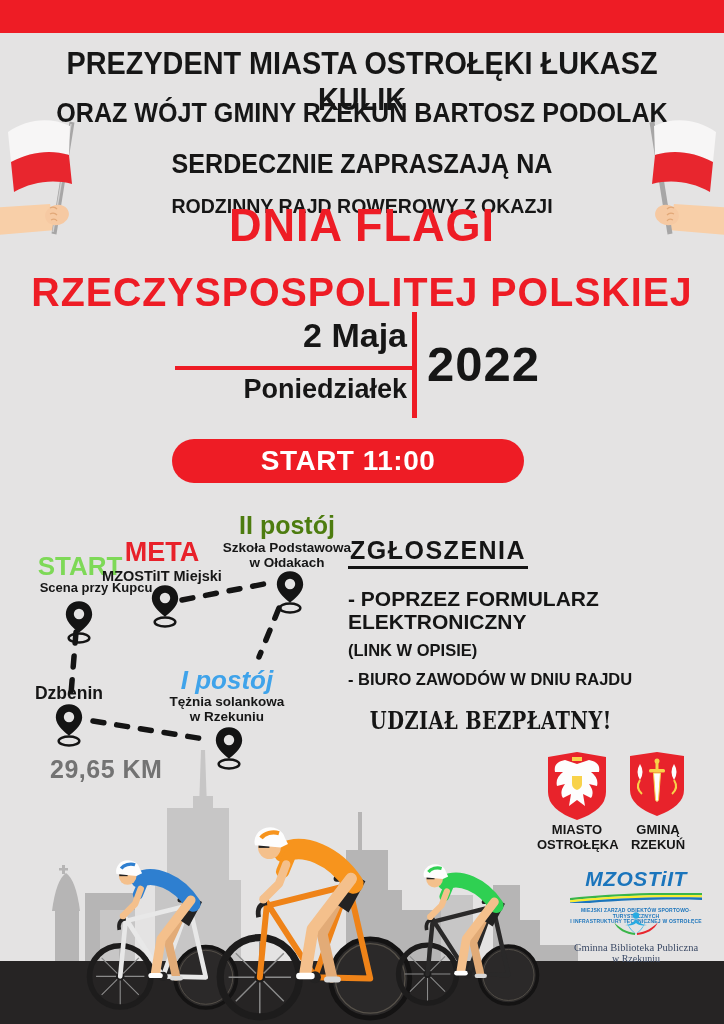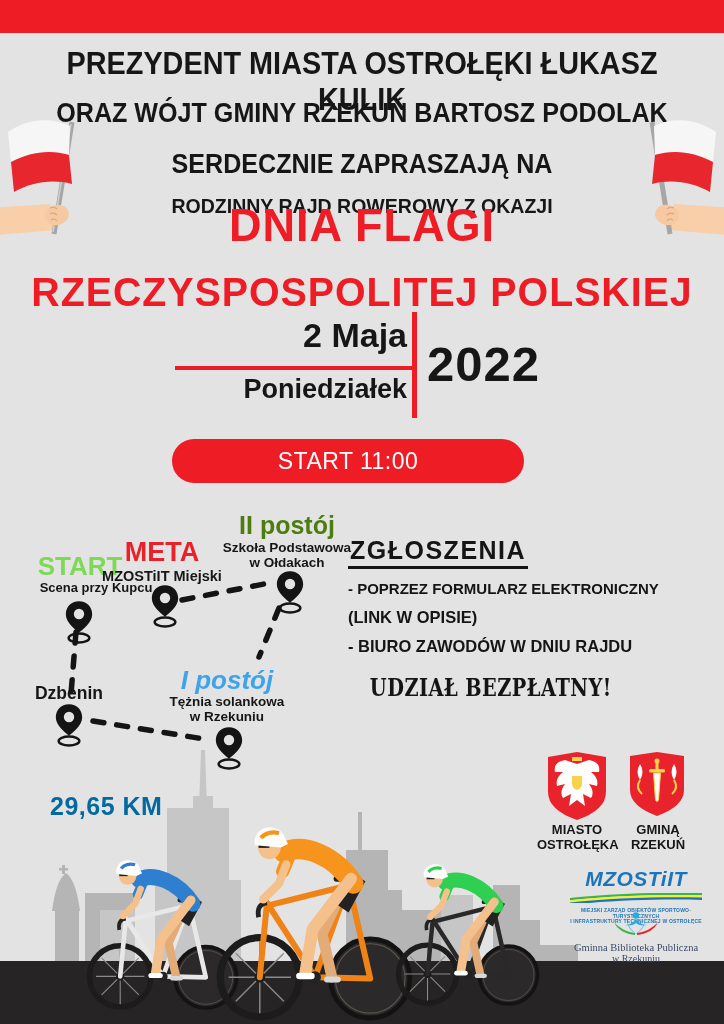--- a/index.html
+++ b/index.html
@@ -20,39 +20,39 @@
 
   .title{left:0;width:724px;color:#ee1c25;font-weight:700;letter-spacing:1px;}
   .title1{top:197px;font-size:47px;}
   .title2{top:269px;font-size:41px;}
 
   .maja{left:160px;top:316px;width:247px;text-align:right;font-size:34px;font-weight:700;}
   .pon{left:160px;top:374px;width:247px;text-align:right;font-size:27px;font-weight:700;}
   .year{left:427px;top:336px;width:140px;font-size:49px;font-weight:700;letter-spacing:1px;}
 
   .pill{left:172px;top:439px;width:352px;height:44px;background:#ee1c25;border-radius:22px;
-        color:#fff;font-size:23px;font-weight:400;letter-spacing:.5px;line-height:44px;text-align:center;}
+        color:#fff;font-size:28px;font-weight:700;letter-spacing:.5px;line-height:44px;text-align:center;}
 
   .maplabel{font-weight:700;}
   .lbl-start{left:20px;top:551px;width:120px;font-size:26px;color:#7ed957;}
   .sub-start{left:26px;top:580px;width:140px;font-size:13px;}
   .lbl-meta{left:112px;top:537px;width:100px;font-size:27px;color:#e8212a;}
   .sub-meta{left:102px;top:568px;width:120px;font-size:14.5px;}
   .lbl-stop2{left:227px;top:511px;width:120px;font-size:25px;color:#4d7c0f;}
   .sub-stop2{left:217px;top:540px;width:140px;font-size:13.5px;line-height:15px;}
   .lbl-stop1{left:167px;top:665px;width:120px;font-size:26px;color:#3fa3ea;font-style:italic;}
   .sub-stop1{left:157px;top:694px;width:140px;font-size:13.5px;line-height:15px;}
   .lbl-dzbenin{left:29px;top:683px;width:80px;font-size:17.5px;}
-  .distance{left:50px;top:792px;width:160px;font-size:25px;font-weight:700;color:#0369a1;letter-spacing:.5px;}
+  .distance{left:50px;top:755px;width:160px;font-size:25px;font-weight:700;color:#737373;letter-spacing:.5px;}
   .sub{font-weight:700;text-align:center;}
 
   .reg{left:348px;top:536px;width:364px;color:#151515;}
   .reg-h{display:inline-block;font-size:25px;font-weight:700;letter-spacing:1.5px;
          border-bottom:3px solid #151515;padding:0 2px 1px;}
-  .reg-l{margin-top:8px;font-size:15px;font-weight:700;line-height:23px;}
+  .reg-l{margin-top:18px;font-size:21px;font-weight:700;line-height:23px;}
   .reg-l2{margin-top:6px;font-size:16.5px;font-weight:700;line-height:23px;}
   .reg-free{margin-top:16px;font-size:22px;font-weight:700;font-family:"DejaVu Serif",serif;
             transform:scale(.88,1.08);letter-spacing:.5px;}
 
   .crest-lbl{top:822px;font-size:13px;font-weight:700;line-height:15px;text-align:center;}
   .mz{left:560px;top:869px;width:152px;text-align:center;}
   .mz-t{font-size:21px;font-weight:700;font-style:italic;color:#1b75bc;letter-spacing:.5px;line-height:20px;}
   .mz-cap{font-size:5px;font-weight:700;color:#1c75bc;line-height:5.5px;letter-spacing:.2px;margin-top:1px;}
   .lib{left:552px;top:912px;width:168px;text-align:center;}
   .lib-t{font-family:"Liberation Serif",serif;color:#3b4a66;font-size:10.5px;line-height:11px;}

